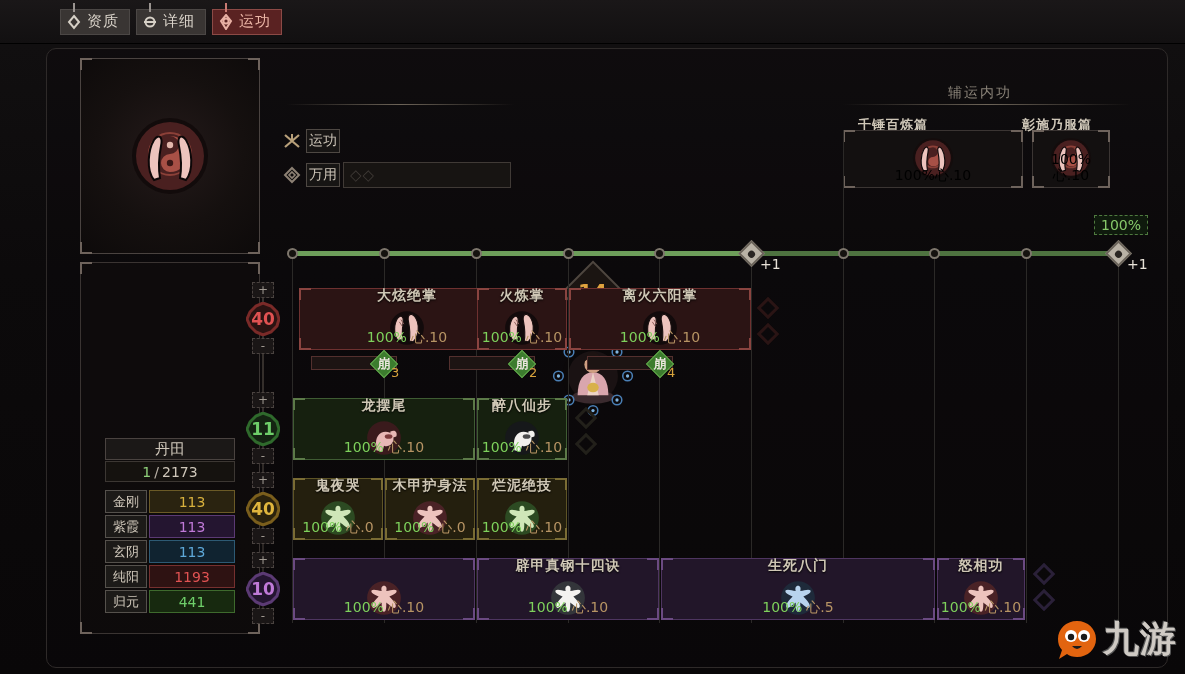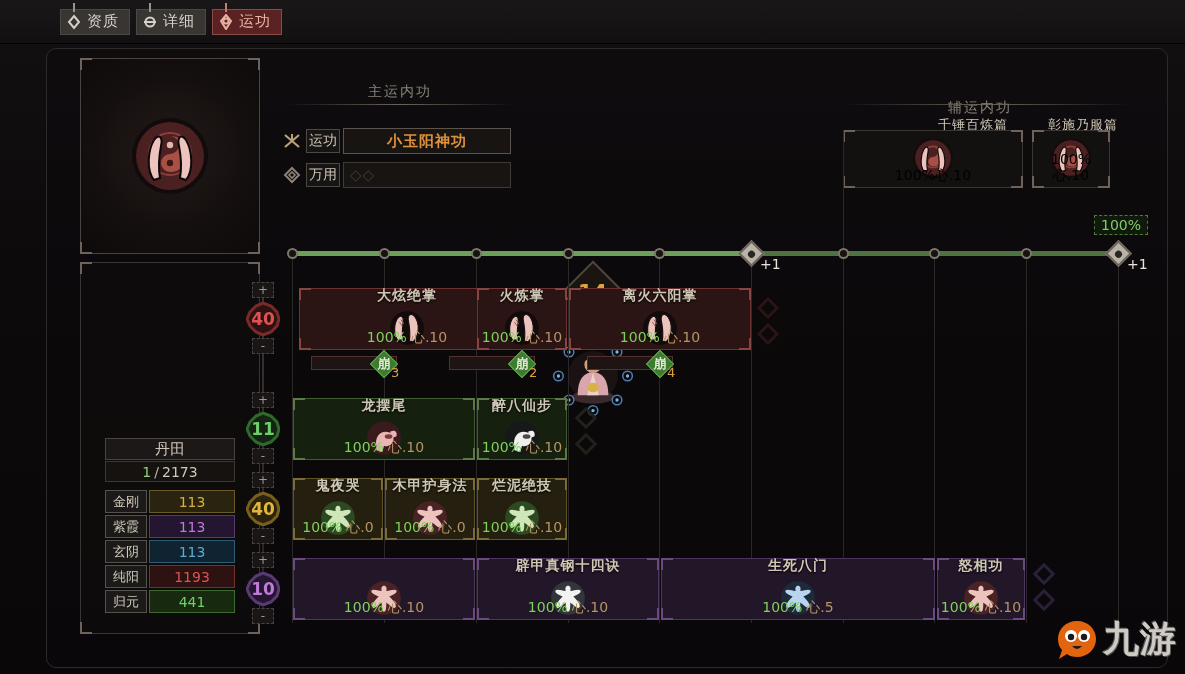--- a/index.html
+++ b/index.html
@@ -89,22 +89,22 @@
   .fld-row { position:absolute; height:26px; display:flex; align-items:center; }
   .fld-icon { width:20px; height:20px; margin-right:4px; }
   .fld-label { width:34px; height:24px; background:#171514; border:1px solid #4e4843;
                color:#cdc5b8; font-size:14px; display:flex; align-items:center; justify-content:center; }
   .fld-box { width:168px; height:26px; background:#171412; border:1px solid #5c544c;
              display:flex; align-items:center; justify-content:center; margin-left:3px; }
   .fld-box .val { color:#e0913c; font-size:15px; font-weight:bold; letter-spacing:1px; }
   .fld-box.empty { border-color:#403a36; justify-content:flex-start; padding-left:6px; }
 
   
-  .aux-title { position:absolute; color:#cfc7b8; font-size:13px; font-weight:normal;
-               text-align:right; letter-spacing:1px; }
+  .aux-title { position:absolute; color:#cfc7b8; font-size:13px; font-weight:bold;
+               text-align:left; letter-spacing:1px; }
   .aux-card { position:absolute; height:58px; background:#131010; border:1px solid #3b3533; }
 
   
   .track { position:absolute; height:5px; background:#6d9e5a; border-radius:1px; }
   .track.dim { background:#4e7340; }
   .node { position:absolute; width:11px; height:11px; border-radius:50%;
           background:#15120f; border:2px solid #7d766c; }
   .handle { position:absolute; width:19px; height:19px; transform:rotate(45deg);
             background:#b9b2a6; border:2px solid #6a635a; }
   .handle-in { position:absolute; left:50%; top:50%; transform:translate(-50%,-50%);
@@ -302,35 +302,31 @@
     <div class="sbtn" style="top:270px">+</div>
     <div class="sval" style="top:290px">
       <svg class="poly" viewBox="0 0 34 34">
         <polygon points="17,1 25,4 31,10 33,17 31,24 25,30 17,33 10,30 4,24 1,17 4,10 10,4" fill="#241530" stroke="#5b3a74" stroke-width="3"></polygon>
       </svg>
       <span style="color:#c07ad8">10</span>
     </div>
     <div class="sbtn" style="top:326px">-</div>
   </div>
 
-  <div class="sec-head" style="left:300px; top:83px; width:200px;">主运内功</div>
   <div class="sec-rule" style="left:286px; top:104px; width:228px;"></div>
 
-  <div class="sec-head" style="left:880px; top:99px; width:200px;">辅运内功</div>
+  <div class="sec-head" style="left:880px; top:84px; width:200px;">辅运内功</div>
   <div class="sec-rule" style="left:843px; top:104px; width:288px;"></div>
 
   <div class="fld-row" style="left:282px; top:128px;">
     <svg class="fld-icon" viewBox="0 0 20 20">
       <path d="M3 4 L17 16 M17 4 L3 16" stroke="#b8a07a" stroke-width="2.2" fill="none"></path>
       <path d="M10 3 L10 9" stroke="#b8a07a" stroke-width="2" fill="none"></path>
     </svg>
     <div class="fld-label">运功</div>
-    <div class="fld-box">
-      <span class="val">小玉阳神功</span>
-    </div>
   </div>
 
   <div class="fld-row" style="left:282px; top:162px;justify-content:center;">
     <svg class="fld-icon" viewBox="0 0 20 20">
       <path d="M10 3 L17 10 L10 17 L3 10 Z" fill="none" stroke="#8d8174" stroke-width="2"></path>
       <path d="M10 7 L13 10 L10 13 L7 10 Z" fill="none" stroke="#8d8174" stroke-width="1.6"></path>
     </svg>
     <div class="fld-label">万用</div>
     <div class="fld-box empty">
       <span style="color:#3f3a36; font-size:15px; letter-spacing:1px;">◇◇</span>

